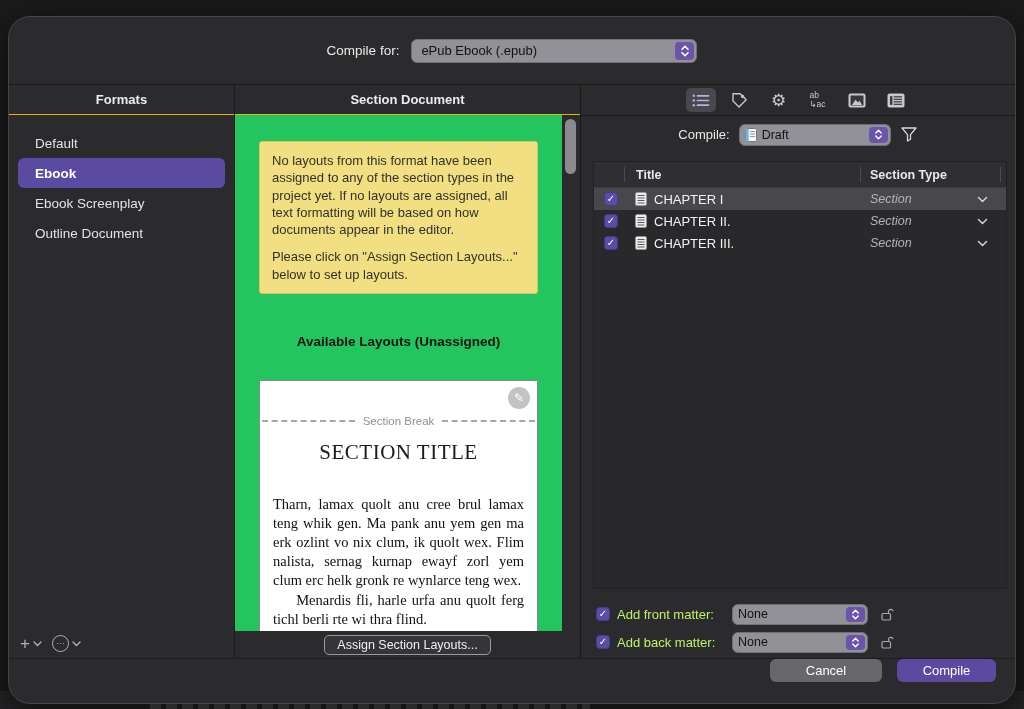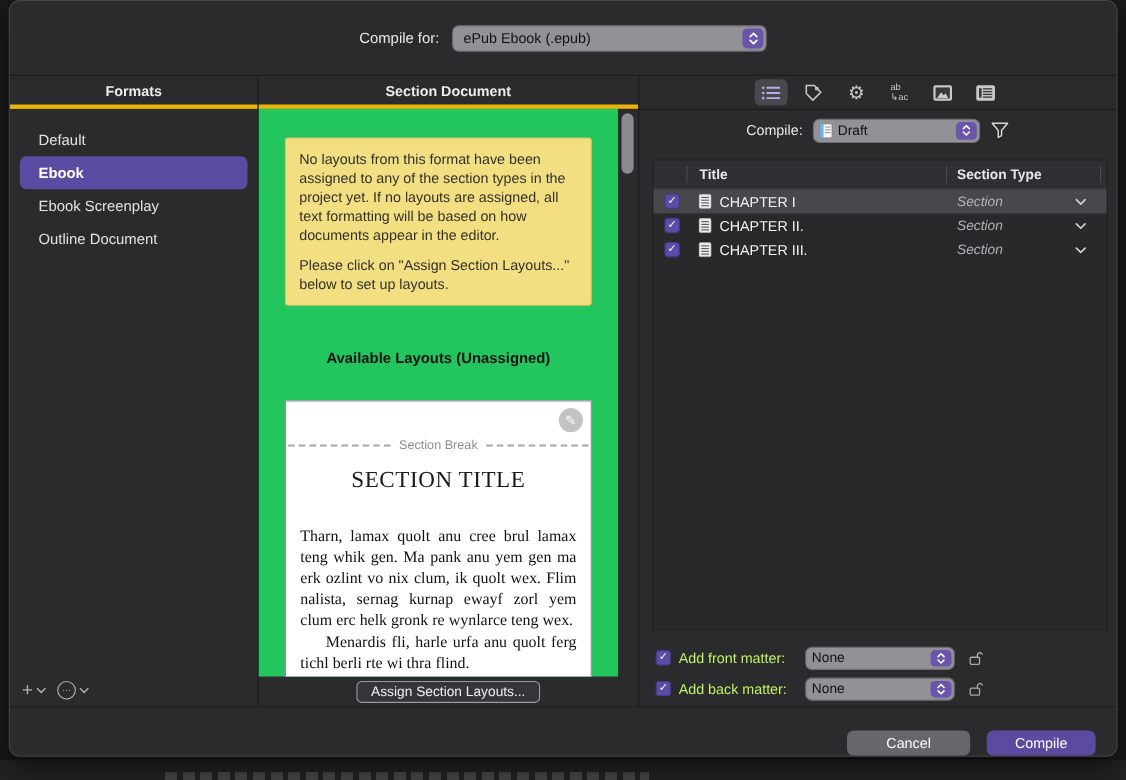--- a/index.html
+++ b/index.html
@@ -4,39 +4,39 @@
 <style>
   * { margin:0; padding:0; box-sizing:border-box; }
   html,body { width:1024px; height:709px; overflow:hidden; }
   body { background:#1a1a1a; font-family:"Liberation Sans", sans-serif; position:relative; }
 
   
   .bg-strip { position:absolute; left:0; right:0; bottom:0; height:18px; background:#242426; }
   .bg-text-sliver { position:absolute; left:150px; bottom:0; width:440px; height:7px;
     background:repeating-linear-gradient(90deg,#6a6a6a 0 11px, transparent 11px 16px); opacity:.55; }
 
-  .dialog { position:absolute; left:8px; top:0; width:1008px; height:688px;
-    background:#2b2b2d; border:1px solid #454548; border-radius:10px; overflow:hidden;
+  .dialog { position:absolute; left:8px; top:16px; width:1008px; height:688px;
+    background:#2b2b2d; border:1px solid #454548; border-radius:22px; overflow:hidden;
     box-shadow:0 10px 30px rgba(0,0,0,.6); display:flex; flex-direction:column; }
 
   
   .dlg-header { height:68px; flex:none; display:flex; align-items:center; justify-content:center;
     gap:12px; border-bottom:1px solid #1b1b1c; }
   .hdr-label { color:#e9e9ea; font-size:13.5px; }
   .select { position:relative; background:#919197; border:1px solid #6f6f74; border-radius:6px;
     color:#121212; display:flex; align-items:center; cursor:default; }
   .select .sel-text { flex:1; padding:0 26px 0 9px; white-space:nowrap; overflow:hidden; }
   .stepper { position:absolute; right:2px; top:2px; bottom:2px; width:19px; border-radius:4px;
     background:#6a55ab; display:flex; align-items:center; justify-content:center; }
   .select.lg { width:286px; height:24px; font-size:13px; }
 
   
   .dlg-main { flex:1; display:flex; min-height:0; }
   .panel-hdr { height:30px; flex:none; display:flex; align-items:center; justify-content:center;
-    color:#ececee; font-size:13px; font-weight:700; border-bottom:4px solid #eab308; }
+    color:#ececee; font-size:13px; font-weight:700; border-bottom:1px solid #eab308; }
 
   .panel.left { width:226px; flex:none; border-right:1px solid #1b1b1c; display:flex;
     flex-direction:column; position:relative; }
   .fmt-list { padding-top:13px; }
   .fmt-item { height:30px; display:flex; align-items:center; padding-left:17px; margin:0 9px 0 9px;
     color:#e2e2e4; font-size:13.5px; border-radius:6px; cursor:default; }
   .fmt-item.selected { background:#5b4aa2; color:#ffffff;font-weight:bold; }
   .fmt-footer { position:absolute; left:11px; bottom:6px; display:flex; align-items:center; gap:10px;
     color:#b2b2b6; }
   .fmt-add { display:flex; align-items:center; gap:3px; font-size:17px; line-height:1; }
@@ -108,21 +108,21 @@
 
   .rt-matter { flex:none; margin:14px 0 0 15px; display:flex; flex-direction:column; gap:6px; }
   .matter-row { height:22px; display:flex; align-items:center; }
   .matter-row .cbx { margin-right:7px; }
   .matter-row .lbl { color:#bef264; font-size:13px; width:112px; }
   .matter-row .select { margin-left:3px; }
   .lock { margin-left:11px; display:flex; }
 
   
   .dlg-footer { height:45px; flex:none; border-top:1px solid #1e1e1f; display:flex;
-    align-items:flex-end; justify-content:flex-end; gap:15px; padding-right:19px; }
+    align-items:flex-start; justify-content:flex-end; gap:15px; padding-right:19px; }
   .btn { height:23px; border:none; border-radius:6px; color:#ffffff; font-size:13px;
     font-family:inherit; cursor:default; }
   .btn.cancel { width:112px; background:#66666c; }
   .btn.primary { width:99px; background:#5c4aa0; }
 </style>
 </head>
 <body>
 
 <div class="bg-strip">
   <div class="bg-text-sliver"></div>

